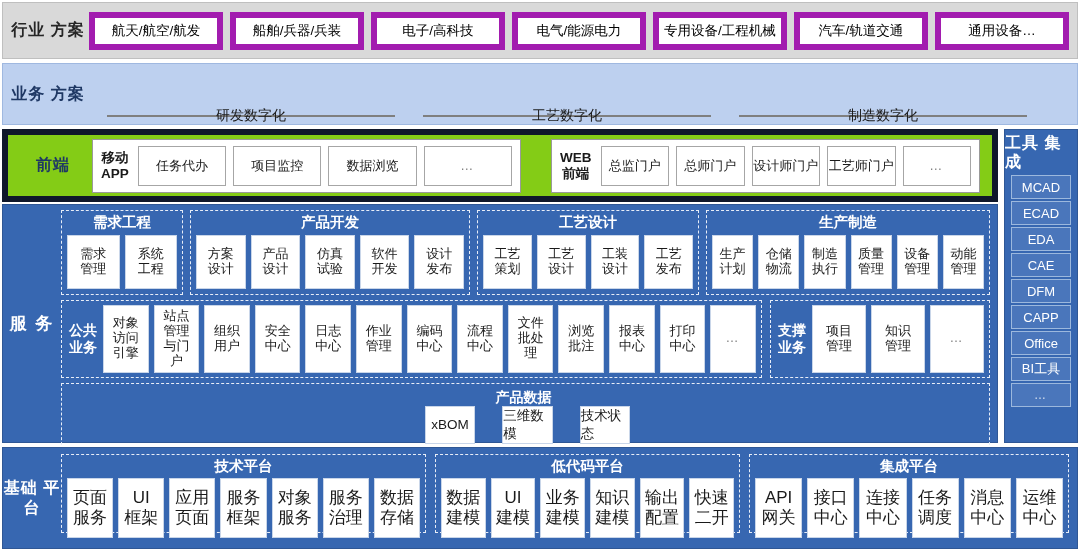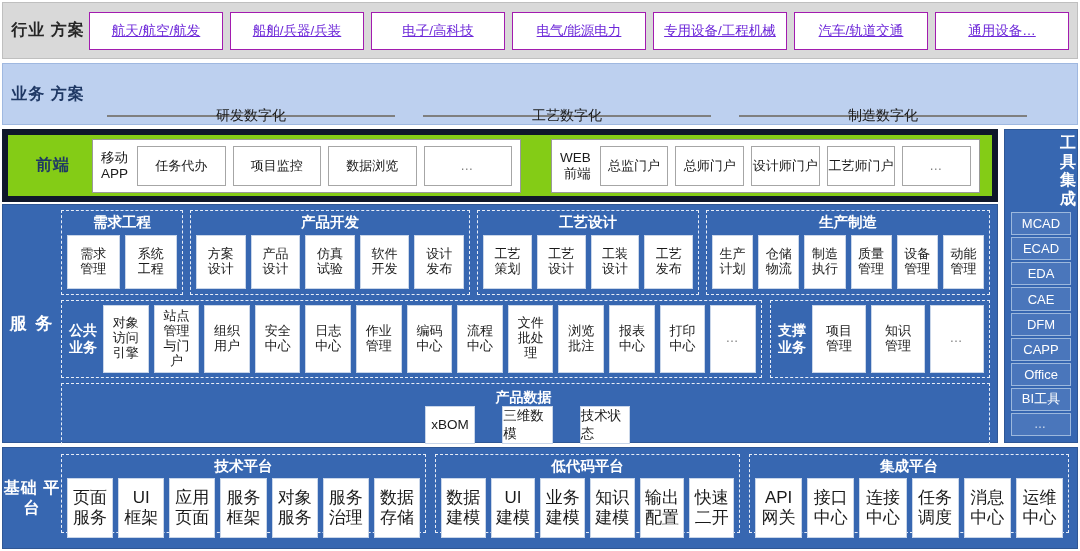--- a/index.html
+++ b/index.html
@@ -50,28 +50,27 @@
   .ind-track {
     flex: 1 1 auto;
     display: flex;
     gap: 7px;
     padding: 0 8px 0 2px;
     height: 38px;
   }
   .ind-chip {
     flex: 1 1 0;
     background: #ffffff;
-    border: 1px solid #a21caf;
+    border: 6px solid #a21caf;
     display: flex;
     align-items: center;
     justify-content: center;
     font-size: 13.5px;
-    color: #6d28d9;
+    color: #000000;
     white-space: nowrap;
-    text-decoration: underline;
   }
 
   
   #row-business {
     left: 2px; top: 63px; width: 1076px; height: 62px;
     background: #bdd0ef;
     border: 1px solid #9fb8e0;
   }
   #row-business .row-label {
     width: 78px;
@@ -125,23 +124,24 @@
     align-items: center;
     padding: 0 8px;
     gap: 7px;
     box-sizing: border-box;
   }
   .fe-group-title {
     flex: 0 0 auto;
     font-size: 13.5px;
     color: #1a1a1a;
     line-height: 1.15;
-    text-align: right;
+    text-align: center;
     padding-right: 2px;
     white-space: pre-line;
+    font-weight: bold;
   }
   .fe-chip {
     flex: 1 1 0;
     height: 38px;
     border: 1px solid #a6a6a6;
     background: #ffffff;
     display: flex;
     align-items: center;
     justify-content: center;
     font-size: 13px;
@@ -160,24 +160,23 @@
     display: flex;
     flex-direction: column;
     align-items: center;
     padding: 4px 0 4px 0;
   }
   #tool-col .tool-title {
     font-size: 16px;
     font-weight: bold;
     color: #ffffff;
     line-height: 1.16;
-    text-align: right;
+    text-align: left;
     margin-bottom: 4px;
     letter-spacing: 1px;
-    margin-left: 39px;
   }
   .tool-chip {
     width: 60px;
     height: 24px;
     margin-bottom: 2px;
     background: #4a76bb;
     border: 1px solid #9cb8dd;
     display: flex;
     align-items: center;
     justify-content: center;

